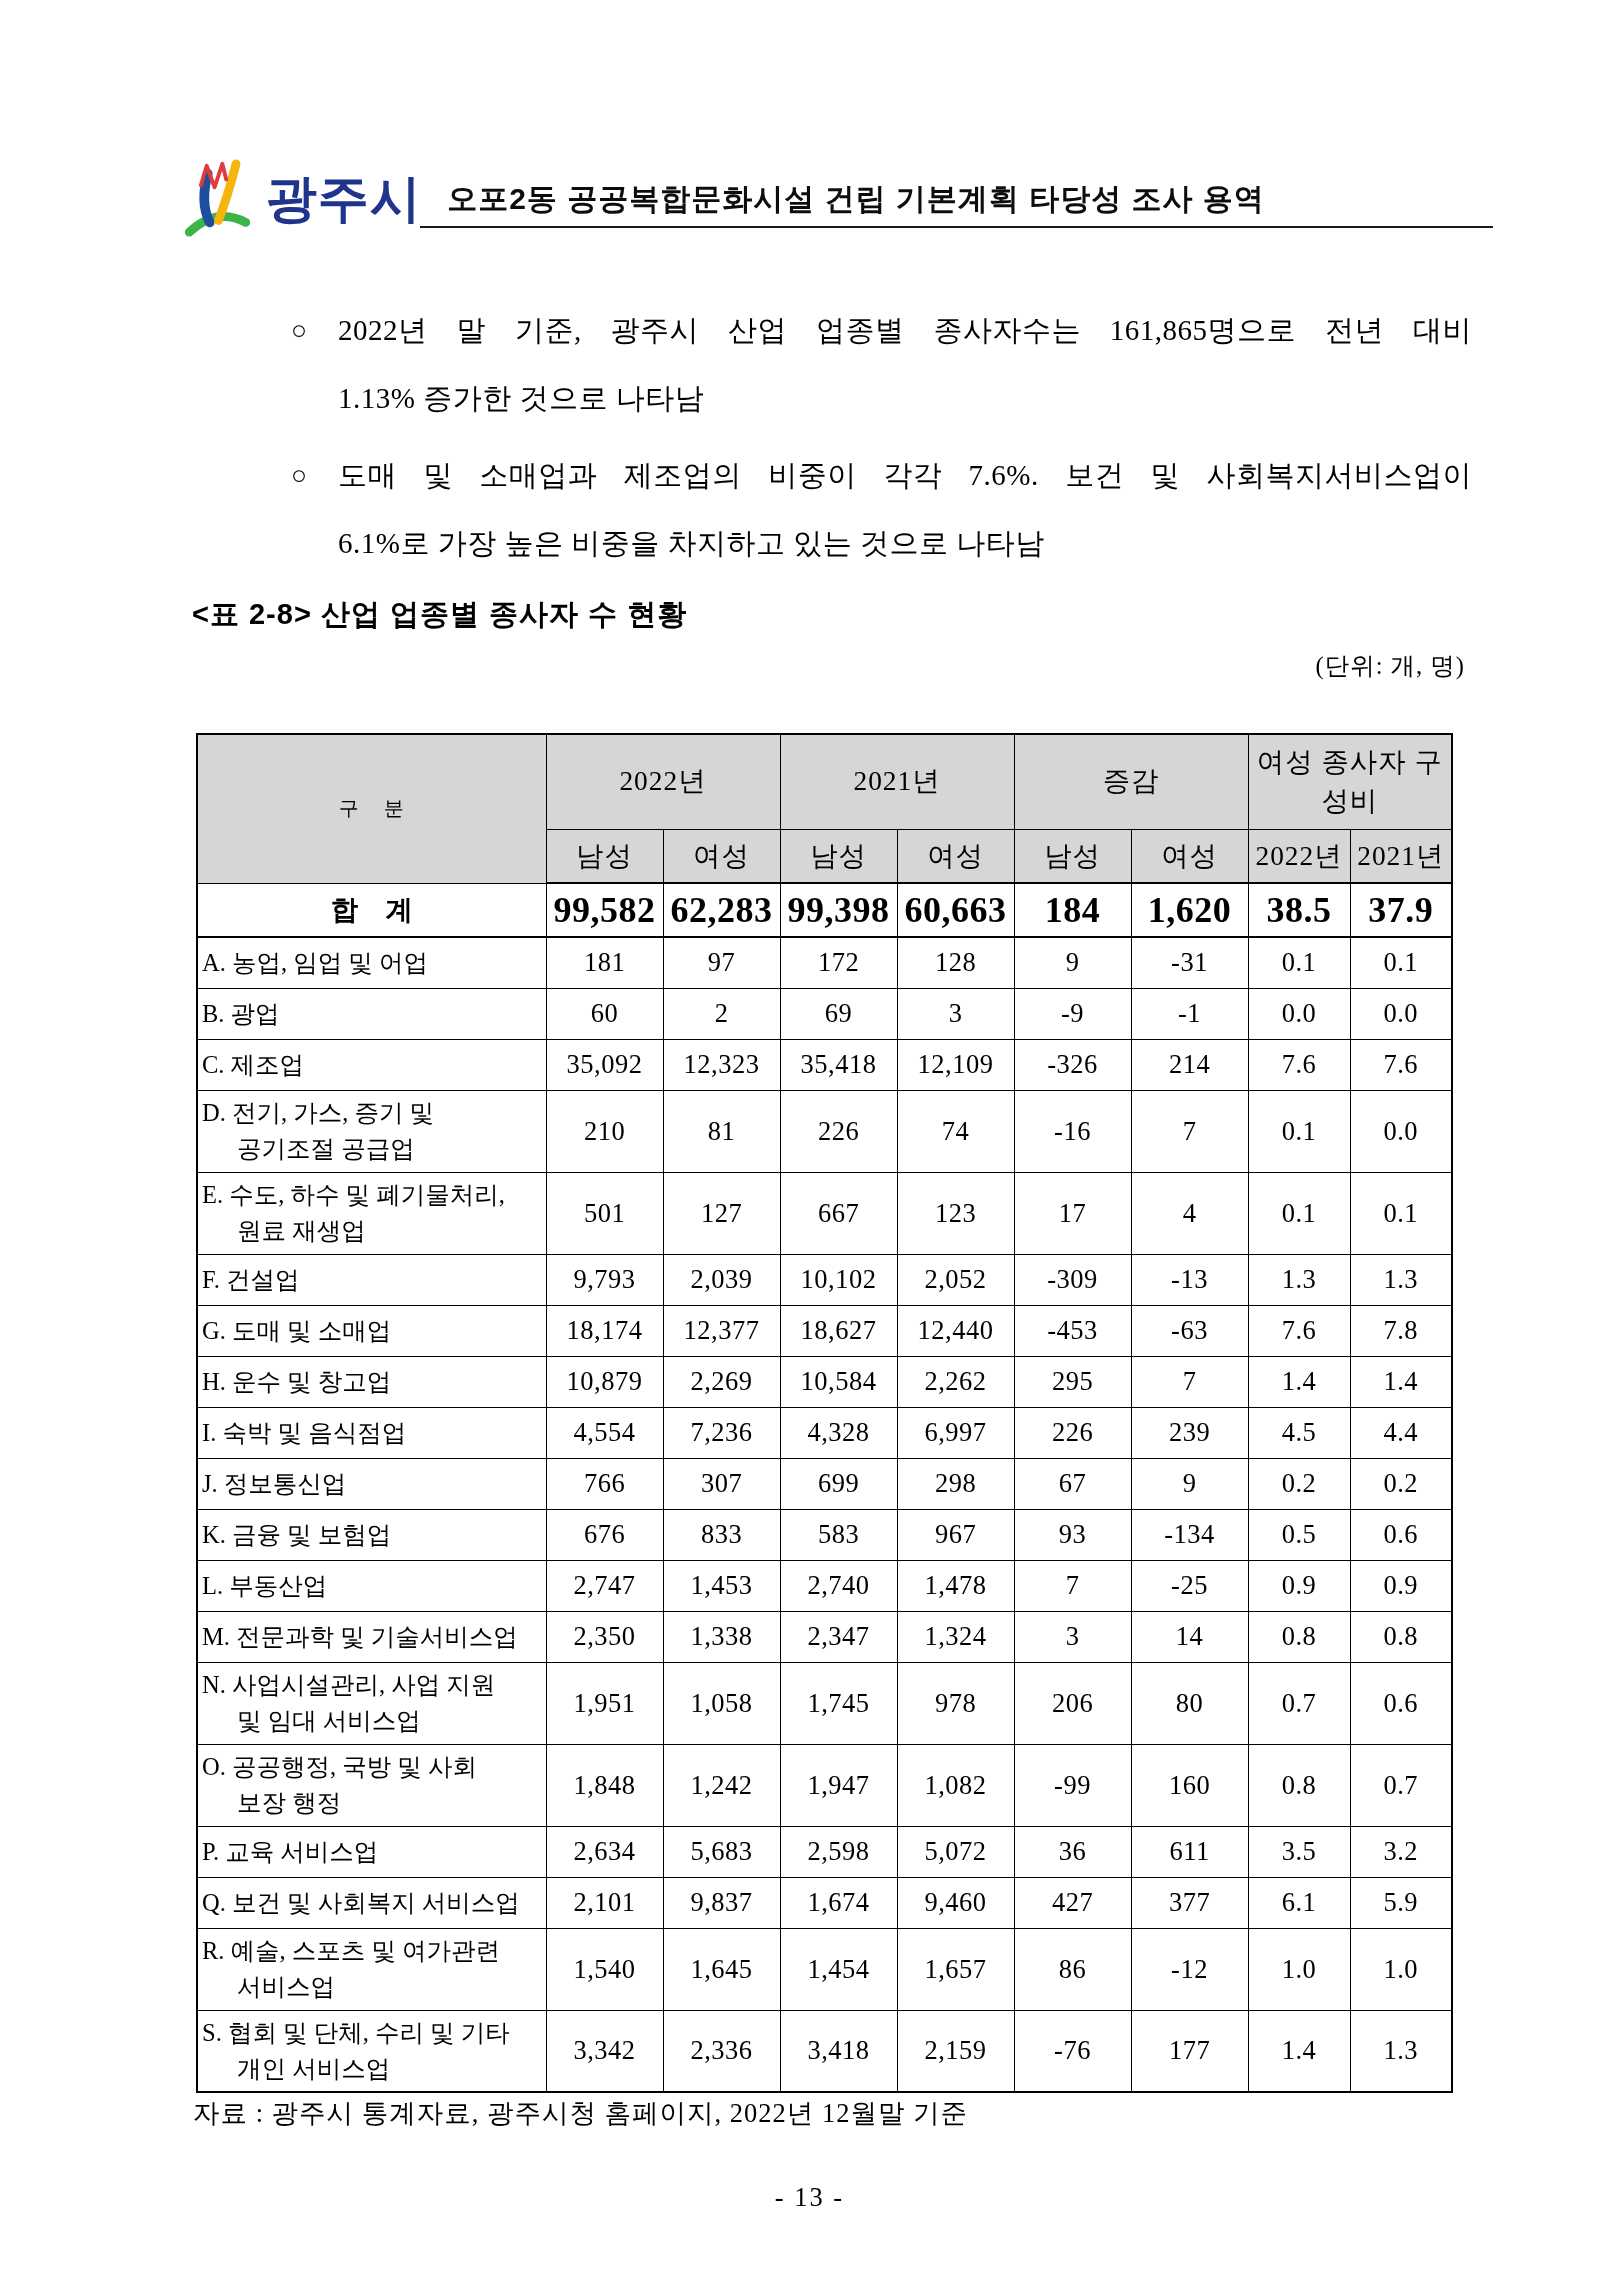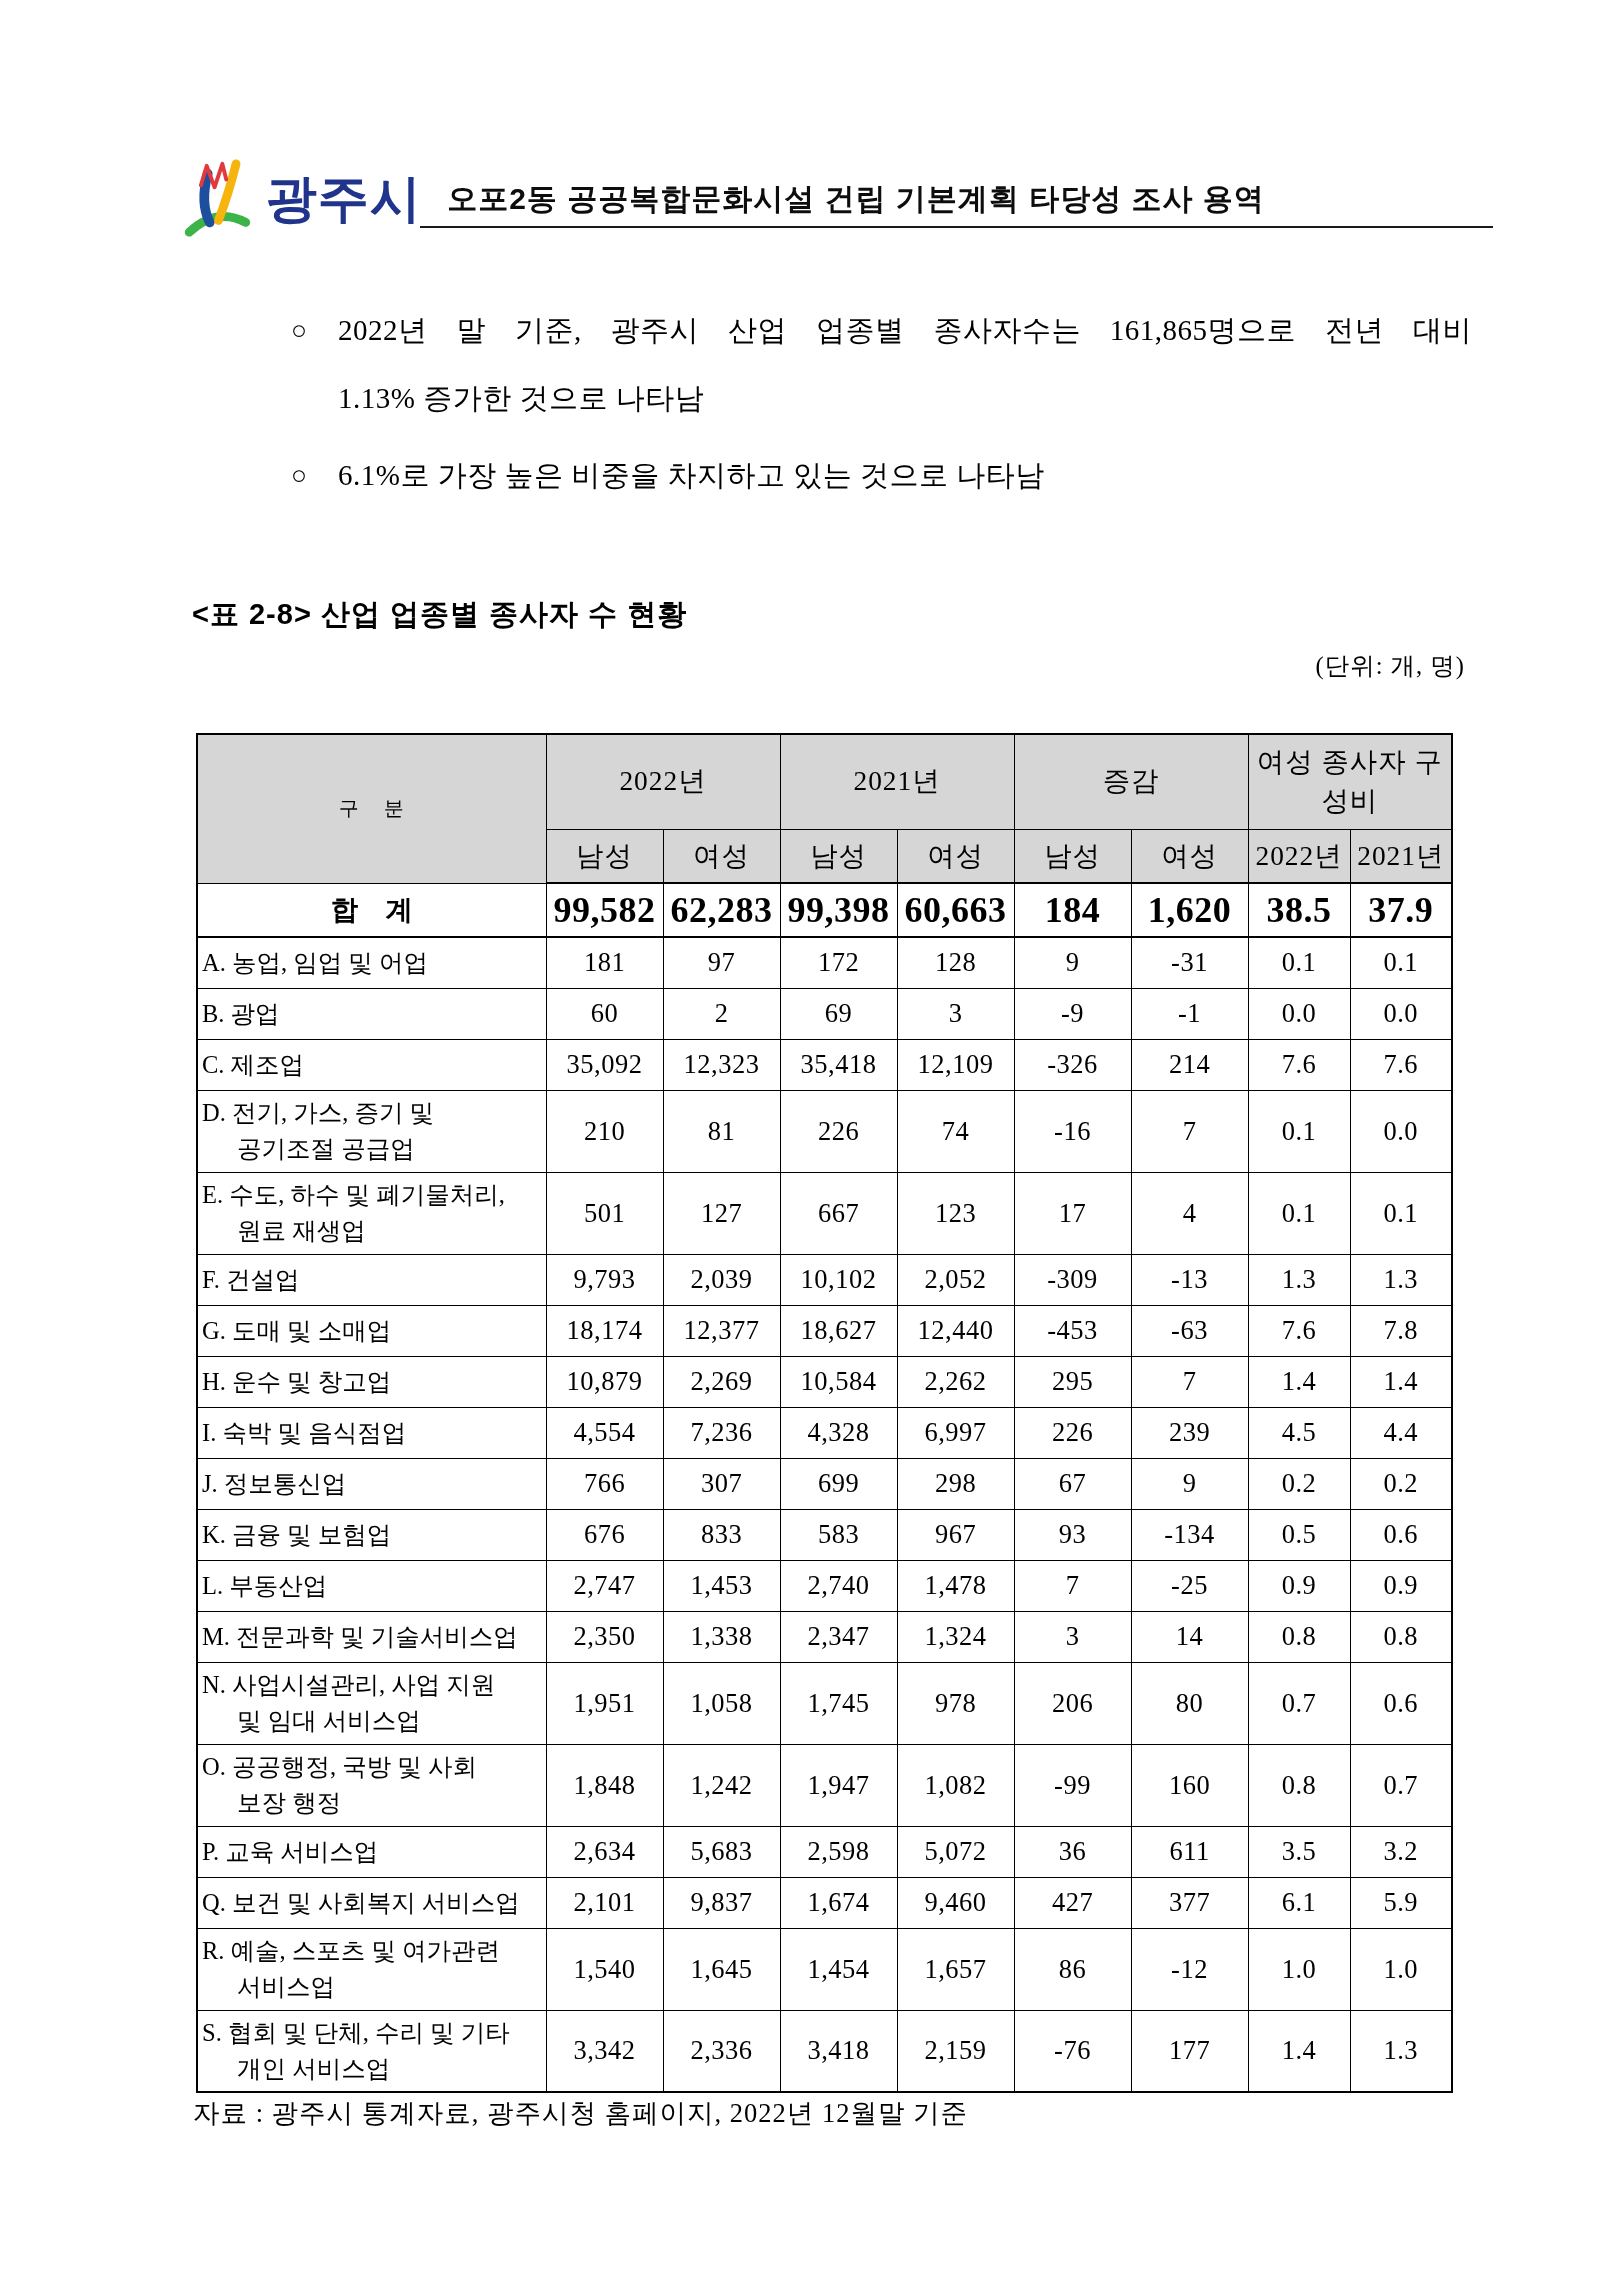--- a/index.html
+++ b/index.html
@@ -100,20 +100,21 @@
     <div class="bullet">
       <div class="bullet-marker">○</div>
       <div class="bullet-text">
         <div class="bl1">2022년 말 기준, 광주시 산업 업종별 종사자수는 161,865명으로 전년 대비</div>
         <div class="bl2">1.13% 증가한 것으로 나타남</div>
       </div>
     </div>
     <div class="bullet">
       <div class="bullet-marker">○</div>
       <div class="bullet-text">
+        <div class="bl1">도매 및 소매업과 제조업의 비중이 각각 7.6%. 보건 및 사회복지서비스업이</div>
         <div class="bl2">6.1%로 가장 높은 비중을 차지하고 있는 것으로 나타남</div>
       </div>
     </div>
   </div>
 
   <div class="table-title">&lt;표 2-8&gt; 산업 업종별 종사자 수 현황</div>
   <div class="unit-note">(단위: 개, 명)</div>
 
   <div class="table-wrap">
     <table class="industry">
@@ -423,15 +424,16 @@
             <td>-76</td>
             <td>177</td>
             <td>1.4</td>
             <td>1.3</td>
           </tr>
         </tbody>
     </table>
   </div>
 
   <div class="source-note">자료 : 광주시 통계자료, 광주시청 홈페이지, 2022년 12월말 기준</div>
+  <div class="page-number">- 13 -</div>
 
 </div>
 
 
 </body></html>

